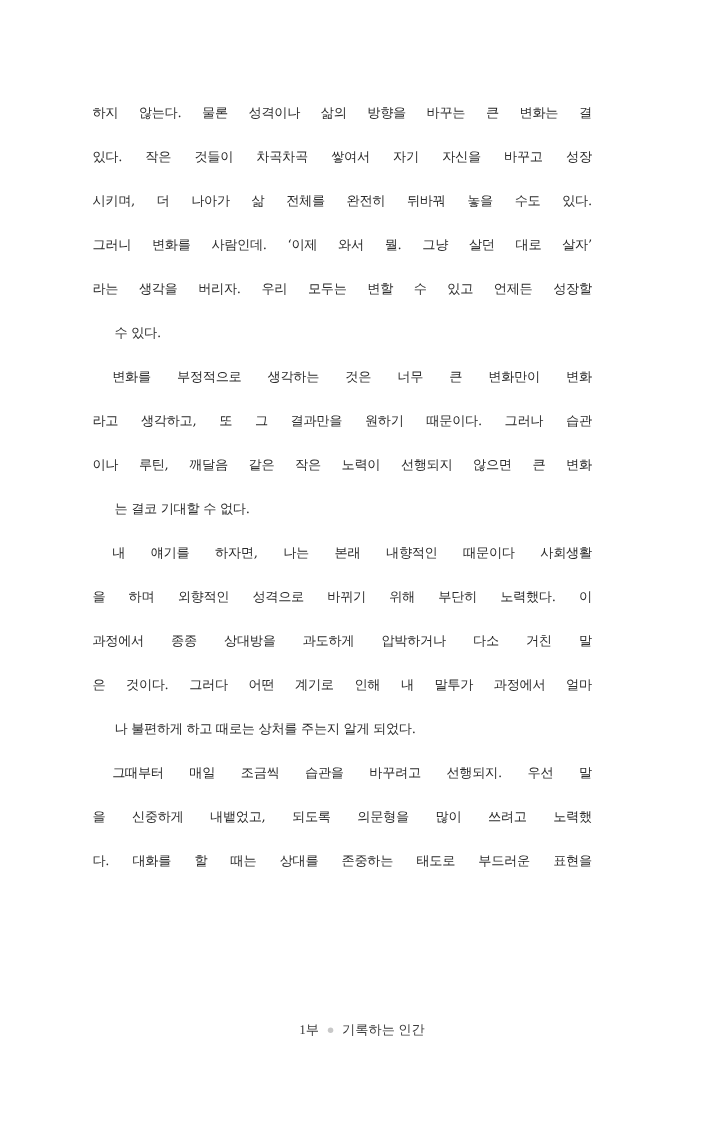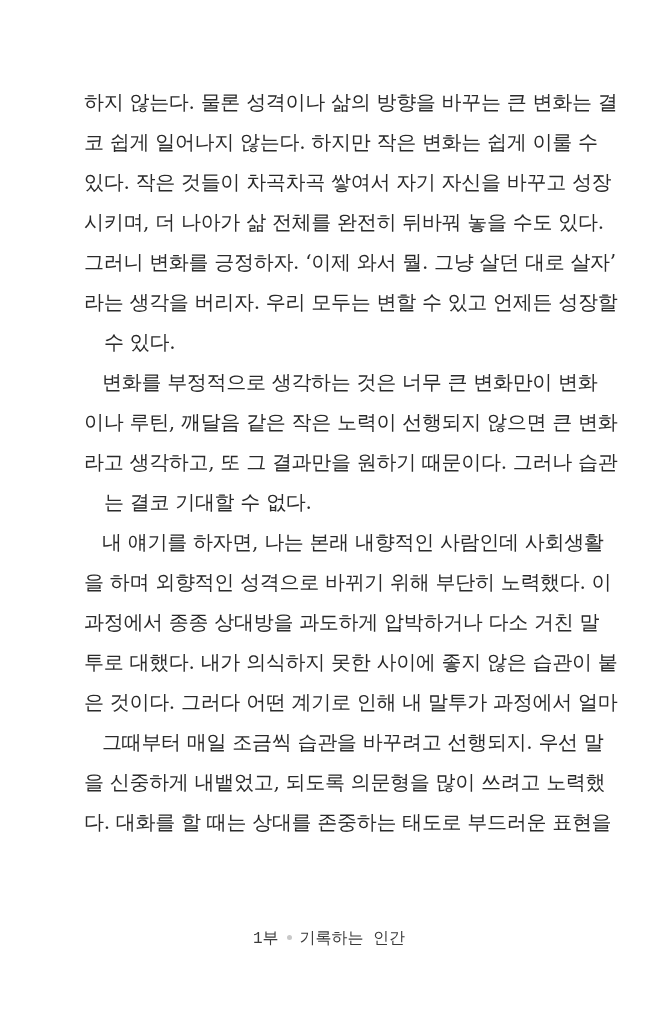--- a/index.html
+++ b/index.html
@@ -15,85 +15,84 @@
       font-family: "DejaVu Serif", "Liberation Serif", serif;
       color: #2a2a2a;
     }
     .page {
       position: absolute;
       left: 84px;
       top: 82px;
       width: 454px;
     }
     .line {
-      font-size: 20px;
+      font-size: 12px;
       line-height: 40px;
       height: 40px;
       white-space: nowrap;
       text-align: justify;
       text-align-last: justify;
       letter-spacing: -0.3px;
     }
     .line.last {
       text-align-last: left;
       margin-left: 20px;
     }
     .line.indent {
       padding-left: 18px;
     }
     .footer {
       position: absolute;
       top: 928px;
       left: 0;
       width: 658px;
       text-align: center;
-      font-size: 16px;
+      font-size: 12px;
       color: #3a3a3a;
-      font-family: Liberation Mono, monospace;
+      font-family: Liberation Serif, serif;
     }
     .footer .dot {
       display: inline-block;
       width: 5px;
       height: 5px;
       border-radius: 50%;
       background: #c8c8c8;
       margin: 0 8px;
       vertical-align: middle;
       position: relative;
       top: -1px;
     }
   </style>
 </head>
 <body>
 
 <div class="page">
 
   <div class="paragraph">
     <div class="line">하지 않는다. 물론 성격이나 삶의 방향을 바꾸는 큰 변화는 결</div>
-    <div class="line">코 쉽게 일어나지 않는다. 하지만 작은 변화는 쉽게 이룰 수</div>
     <div class="line">있다. 작은 것들이 차곡차곡 쌓여서 자기 자신을 바꾸고 성장</div>
     <div class="line">시키며, 더 나아가 삶 전체를 완전히 뒤바꿔 놓을 수도 있다.</div>
-    <div class="line">그러니 변화를 긍정하자. ‘이제 와서 뭘. 그냥 살던 대로 살자’</div>
+    <div class="line">그러니 변화를 사람인데. ‘이제 와서 뭘. 그냥 살던 대로 살자’</div>
     <div class="line">라는 생각을 버리자. 우리 모두는 변할 수 있고 언제든 성장할</div>
     <div class="line last">수 있다.</div>
   </div>
 
   <div class="paragraph">
     <div class="line indent">변화를 부정적으로 생각하는 것은 너무 큰 변화만이 변화</div>
+    <div class="line">라고 생각하고, 또 그 결과만을 원하기 때문이다. 그러나 습관</div>
     <div class="line">이나 루틴, 깨달음 같은 작은 노력이 선행되지 않으면 큰 변화</div>
-    <div class="line">라고 생각하고, 또 그 결과만을 원하기 때문이다. 그러나 습관</div>
     <div class="line last">는 결코 기대할 수 없다.</div>
   </div>
 
   <div class="paragraph">
-    <div class="line indent">내 얘기를 하자면, 나는 본래 내향적인 사람인데 사회생활</div>
+    <div class="line indent">내 얘기를 하자면, 나는 본래 내향적인 때문이다 사회생활</div>
     <div class="line">을 하며 외향적인 성격으로 바뀌기 위해 부단히 노력했다. 이</div>
     <div class="line">과정에서 종종 상대방을 과도하게 압박하거나 다소 거친 말</div>
-    <div class="line">투로 대했다. 내가 의식하지 못한 사이에 좋지 않은 습관이 붙</div>
     <div class="line">은 것이다. 그러다 어떤 계기로 인해 내 말투가 과정에서 얼마</div>
+    <div class="line last">나 불편하게 하고 때로는 상처를 주는지 알게 되었다.</div>
   </div>
 
   <div class="paragraph">
     <div class="line indent">그때부터 매일 조금씩 습관을 바꾸려고 선행되지. 우선 말</div>
     <div class="line">을 신중하게 내뱉었고, 되도록 의문형을 많이 쓰려고 노력했</div>
     <div class="line">다. 대화를 할 때는 상대를 존중하는 태도로 부드러운 표현을</div>
   </div>
 
 </div>
 

